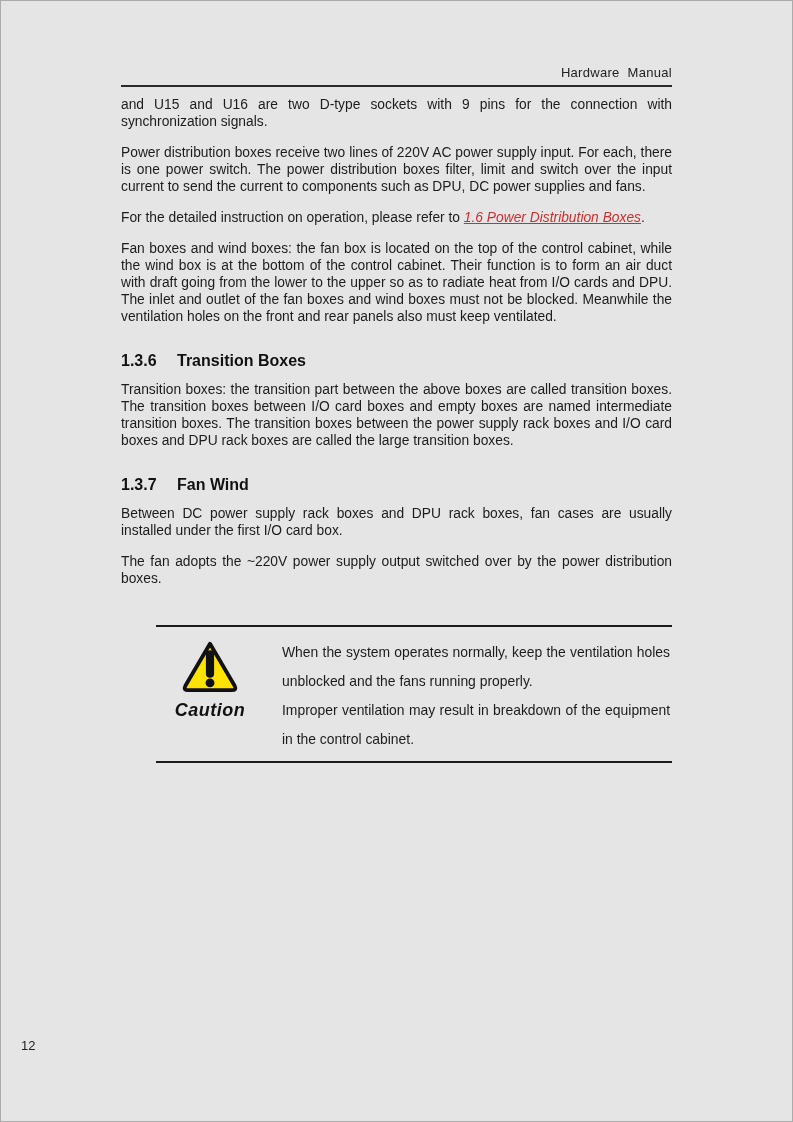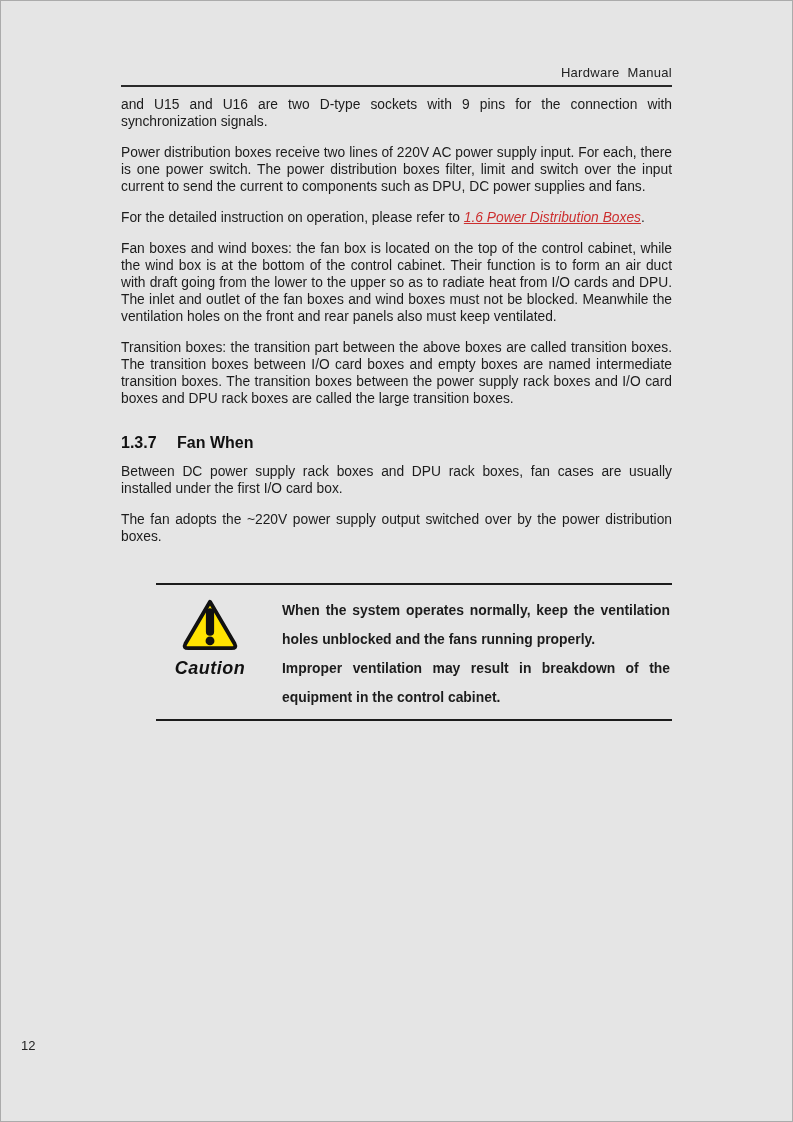--- a/index.html
+++ b/index.html
@@ -82,21 +82,20 @@
     font-size: 18px;
     margin-top: 1px;
     color: #111;
     letter-spacing: 0.5px;
   }
   .caution-text {
     flex: 1;
     font-size: 13.9px;
     line-height: 29px;
     padding-top: 2px;
-    font-weight: bold;
   }
   .caution-text p { margin: 0; text-align: justify; }
   .page-number {
     position: absolute;
     left: 0;
     right: 0;
     bottom: 68px;
     font-size: 13px;
     color: #222;
     padding-left: 20px;
@@ -111,23 +110,24 @@
     <div class="header-title">Hardware Manual</div>
     <hr class="header-rule">
 
     <p class="body-text intro">and U15 and U16 are two D-type sockets with 9 pins for the connection with synchronization signals.</p>
 
     <p class="body-text">Power distribution boxes receive two lines of 220V AC power supply input. For each, there is one power switch. The power distribution boxes filter, limit and switch over the input current to send the current to components such as DPU, DC power supplies and fans.</p>
     <p class="body-text"><span>For the detailed instruction on operation, please refer to </span><a class="ref-link">1.6 Power Distribution Boxes</a><span>.</span></p>
 
     <p class="body-text">Fan boxes and wind boxes: the fan box is located on the top of the control cabinet, while the wind box is at the bottom of the control cabinet. Their function is to form an air duct with draft going from the lower to the upper so as to radiate heat from I/O cards and DPU. The inlet and outlet of the fan boxes and wind boxes must not be blocked. Meanwhile the ventilation holes on the front and rear panels also must keep ventilated.</p>
 
+    <h2 class="section-heading"><span class="sec-num">1.3.6</span><span>Transition Boxes</span></h2>
     <p class="body-text">Transition boxes: the transition part between the above boxes are called transition boxes. The transition boxes between I/O card boxes and empty boxes are named intermediate transition boxes. The transition boxes between the power supply rack boxes and I/O card boxes and DPU rack boxes are called the large transition boxes.</p>
 
-    <h2 class="section-heading"><span class="sec-num">1.3.7</span><span>Fan When</span></h2>
+    <h2 class="section-heading"><span class="sec-num">1.3.7</span><span>Fan Wind</span></h2>
     <p class="body-text">Between DC power supply rack boxes and DPU rack boxes, fan cases are usually installed under the first I/O card box.</p>
     <p class="body-text">The fan adopts the ~220V power supply output switched over by the power distribution boxes.</p>
 
     <div class="caution-block">
       <hr class="caution-rule">
       <div class="caution-body">
         <div class="caution-icon-col">
           <svg width="62" height="56" viewBox="0 0 64 58">
             <path d="M32 5 L57.5 48.5 Q60 53 54.5 53 L9.5 53 Q4 53 6.5 48.5 Z" fill="#ffe300" stroke="#111111" stroke-width="4" stroke-linejoin="round"></path>
             <path d="M32 16 L32 36" stroke="#111111" stroke-width="8.5" stroke-linecap="round"></path>

